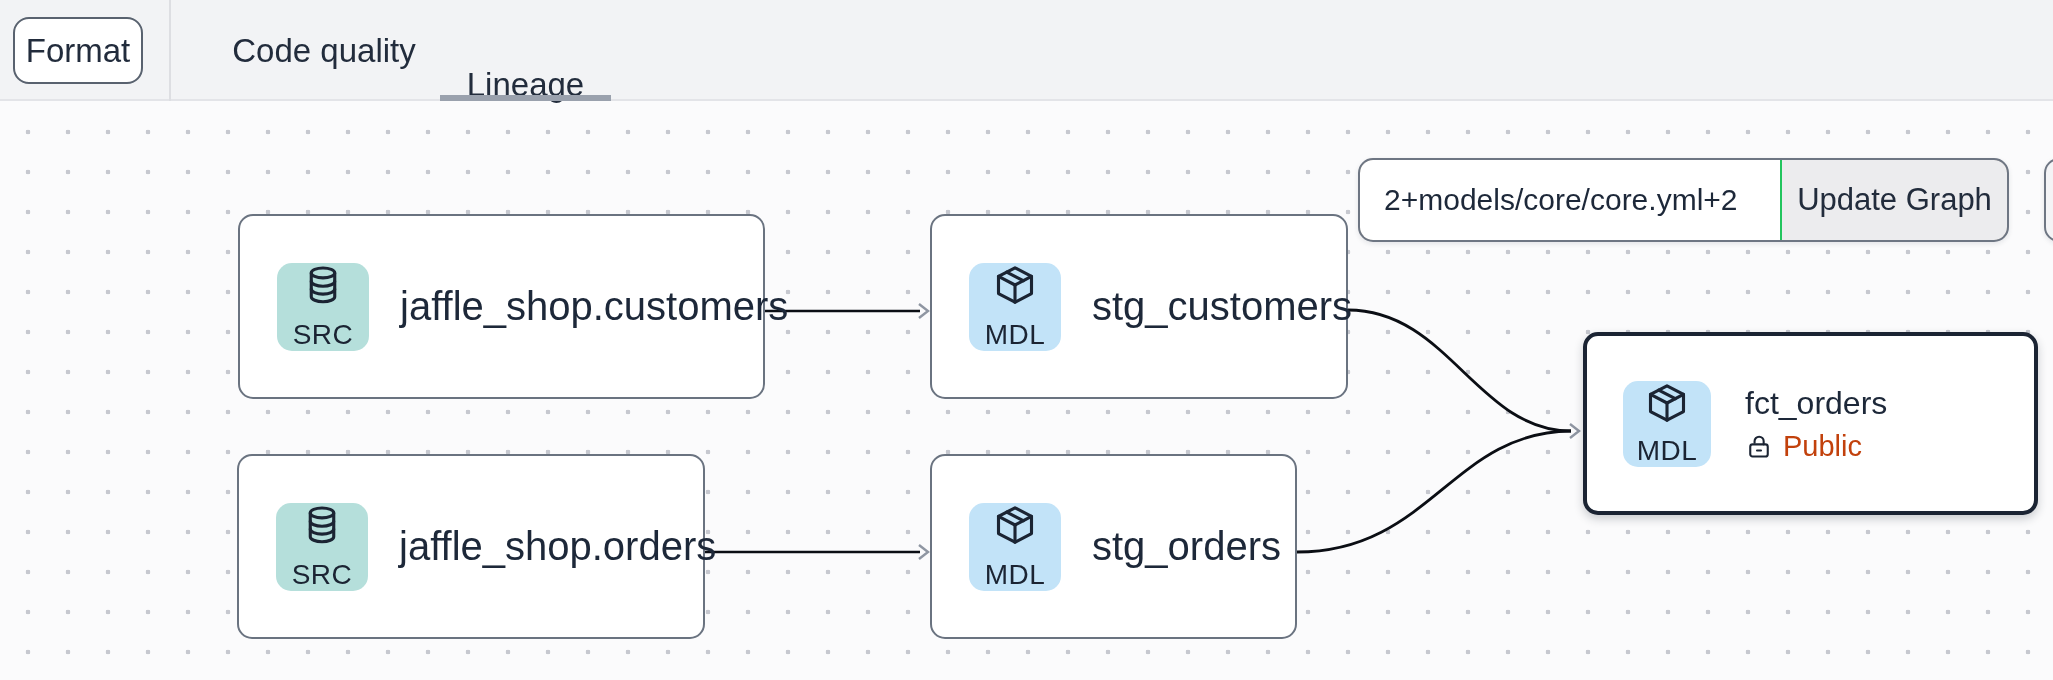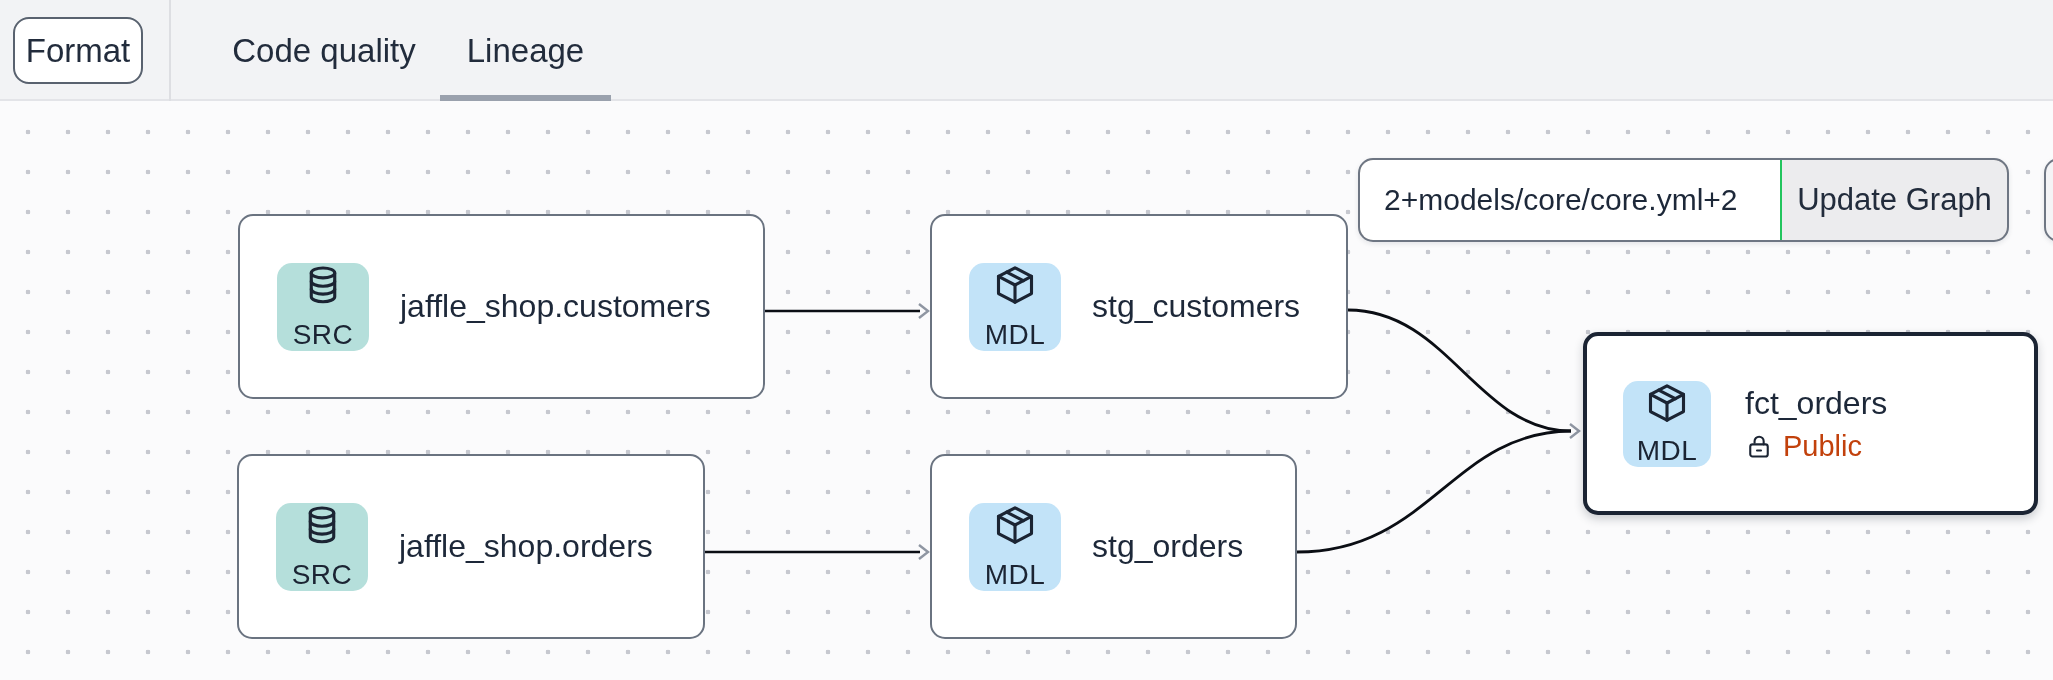--- a/index.html
+++ b/index.html
@@ -11,42 +11,42 @@
   .header { position:absolute; left:0; top:0; width:2053px; height:101px;
             background:#f2f3f5; border-bottom:2px solid #e3e4e8;padding-left:8px; }
   .format-btn { position:absolute; left:13px; top:17px; width:130px; height:67px;
                 background:#ffffff; border:2px solid #59626f; border-radius:16px;
                 font-size:33px; color:#222c3c; display:flex; align-items:center; justify-content:center;
                 cursor:pointer; }
   .header-divider { position:absolute; left:169px; top:0; width:2px; height:101px; background:#dddee2; }
   .tab { position:absolute; top:0; height:101px; display:flex; align-items:center; justify-content:center;
          font-size:33px; color:#222c3c; cursor:pointer; }
   .tab-code-quality { left:207px; width:234px; }
-  .tab-lineage { left:440px; width:171px; }
+  .tab-lineage { left:440px; width:171px;margin-top:34px; }
   .tab-underline { position:absolute; left:440px; top:95px; width:171px; height:6px; background:#9aa1ad; }
 
   
   .canvas { position:absolute; left:0; top:103px; width:2053px; height:577px;
             background-color:#fbfbfc;
             background-image:radial-gradient(circle, #c6c8cf 2.1px, rgba(198,200,207,0) 2.6px);
             background-size:40px 40px; background-position:8px 9px; }
 
   .edges { position:absolute; left:0; top:0; width:2053px; height:680px; pointer-events:none; }
 
   
   .node { position:absolute; background:#ffffff; border:2px solid #6a7380; border-radius:15px;
           display:flex; align-items:center; cursor:pointer; }
   .node.selected { border:4px solid #1b2433; box-shadow:0 4px 10px rgba(27,36,51,0.22); }
   .badge { width:92px; height:88px; border-radius:15px; margin-left:37px; flex:0 0 auto;
            display:flex; flex-direction:column; align-items:center; justify-content:space-between; gap:2px; }
   .badge.src { background:#b5dfdb; }
   .badge.mdl { background:#c2e3f8; }
   .badge .badge-label { font-size:28px; color:#1b2433; letter-spacing:0.5px; }
   .badge svg { display:block; }
-  .node-label { font-size:32px; color:#1d2839; margin-left:31px; white-space:nowrap; }
+  .node-label { font-size:40px; color:#1d2839; margin-left:31px; white-space:nowrap; }
   .node-text-col { margin-left:34px; display:flex; flex-direction:column; gap:8px; }
   .node-title { font-size:32px; color:#1d2839; white-space:nowrap; }
   .node-access { display:flex; align-items:center; gap:10px; font-size:29px; color:#c2410c; }
 
   
   #node-src-customers { left:238px; top:214px; width:527px; height:185px; }
   #node-stg-customers { left:930px; top:214px; width:418px; height:185px; }
   #node-src-orders    { left:237px; top:454px; width:468px; height:185px; }
   #node-stg-orders    { left:930px; top:454px; width:367px; height:185px; }
   #node-fct-orders    { left:1583px; top:332px; width:455px; height:183px; }

